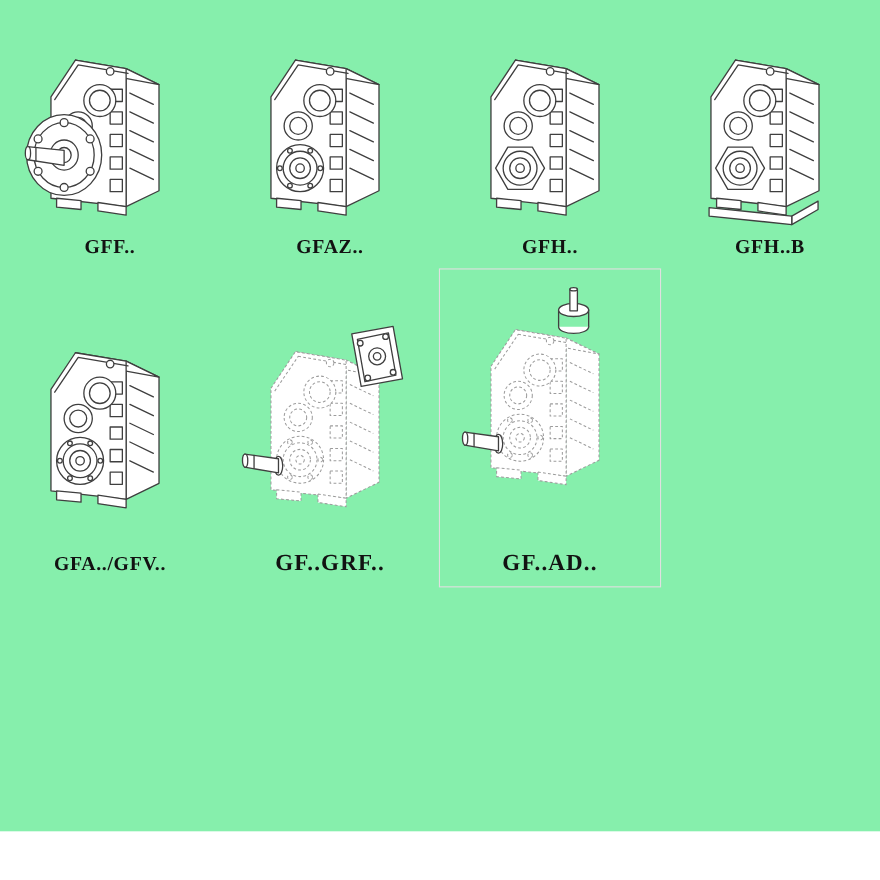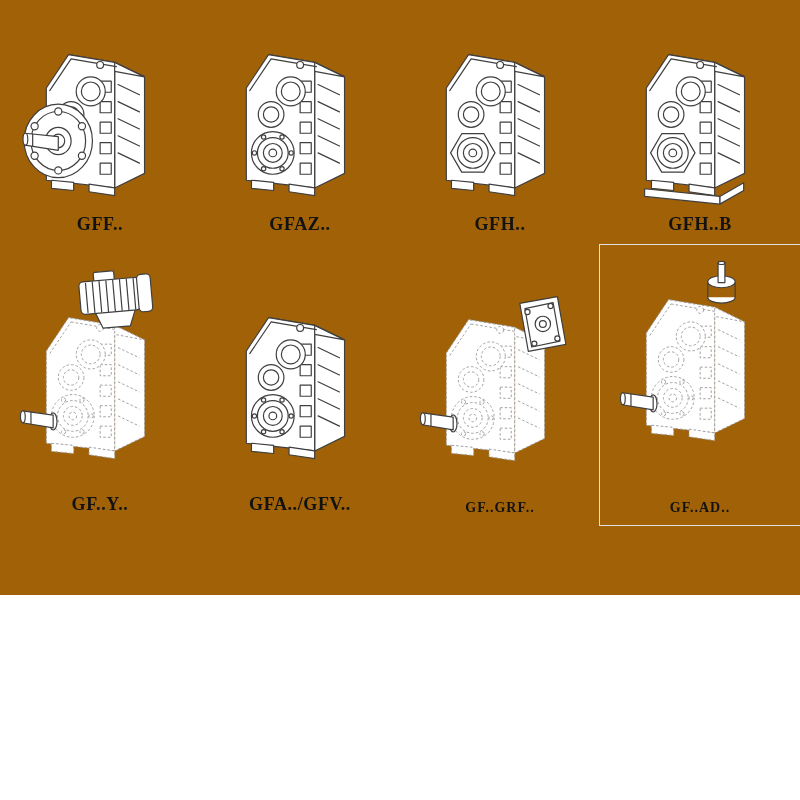--- a/index.html
+++ b/index.html
@@ -1,28 +1,28 @@
 <!DOCTYPE html>
 <html><head>
 <meta charset="utf-8">
 <style>
   html,body{margin:0;padding:0;background:#ffffff;}
-  .page{width:800px;height:595px;background:#a16207;overflow:hidden;
+  .page{width:800px;height:756px;background:#86efac;overflow:hidden;
         font-family:"Liberation Serif","DejaVu Serif",serif;}
   .grid{display:grid;width:100%;height:100%;
         grid-template-columns:repeat(4,1fr);
         grid-template-rows:repeat(3,1fr);}
   figure.cell{margin:0;display:flex;flex-direction:column;align-items:center;
         justify-content:flex-end;padding:6px 2px 10px 2px;box-sizing:border-box;}
   figure.cell.boxed{outline:1px solid #e0e0e0;gap:40px;}
   .art{flex:1 1 auto;width:100%;display:flex;align-items:center;justify-content:center;min-height:0;}
   .art svg{height:100%;max-height:205px;width:auto;display:block;}
   figcaption.label{font-weight:700;color:#121212;font-size:18px;letter-spacing:0.6px;
         text-align:center;white-space:nowrap;line-height:1.1;padding-top:4px;}
-  figcaption.label.big{font-size:14px;letter-spacing:1px;}
+  figcaption.label.big{font-size:21px;letter-spacing:1px;}
   
   .ln{stroke:#3f3f3f;fill:#ffffff;stroke-width:1.4;stroke-linejoin:round;stroke-linecap:round;}
   .lnd{stroke:#9c9c9c;fill:#ffffff;stroke-width:1.1;stroke-dasharray:3 2.4;stroke-linejoin:round;}
 </style>
 </head>
 <body>
 
 <svg aria-hidden="true" style="position:absolute;width:0;height:0">
   <defs>
     <g id="gbody">
@@ -185,32 +185,20 @@
           <use href="#gbody" class="ln"></use>
           <use href="#base-plate" class="ln"></use>
           <use href="#eyes" class="ln"></use>
           <use href="#boss-hex" class="ln"></use>
         </svg>
       </div>
       <figcaption class="label">GFH..B</figcaption>
     </figure>
 
 
-    <figure class="cell">
-      <div class="art">
-        <svg viewBox="0 0 190 240">
-          <use href="#gbody" class="lnd"></use>
-          <use href="#eyes" class="lnd"></use>
-          <use href="#boss-round" class="lnd"></use>
-          <use href="#motor" class="ln"></use>
-          <use href="#shaft-ll" class="ln"></use>
-        </svg>
-      </div>
-      <figcaption class="label">GF..Y..</figcaption>
-    </figure>
 
 
     <figure class="cell">
       <div class="art">
         <svg viewBox="0 0 190 240">
           <use href="#gbody" class="ln"></use>
           <use href="#eyes" class="ln"></use>
           <use href="#boss-round" class="ln"></use>
         </svg>
       </div>

